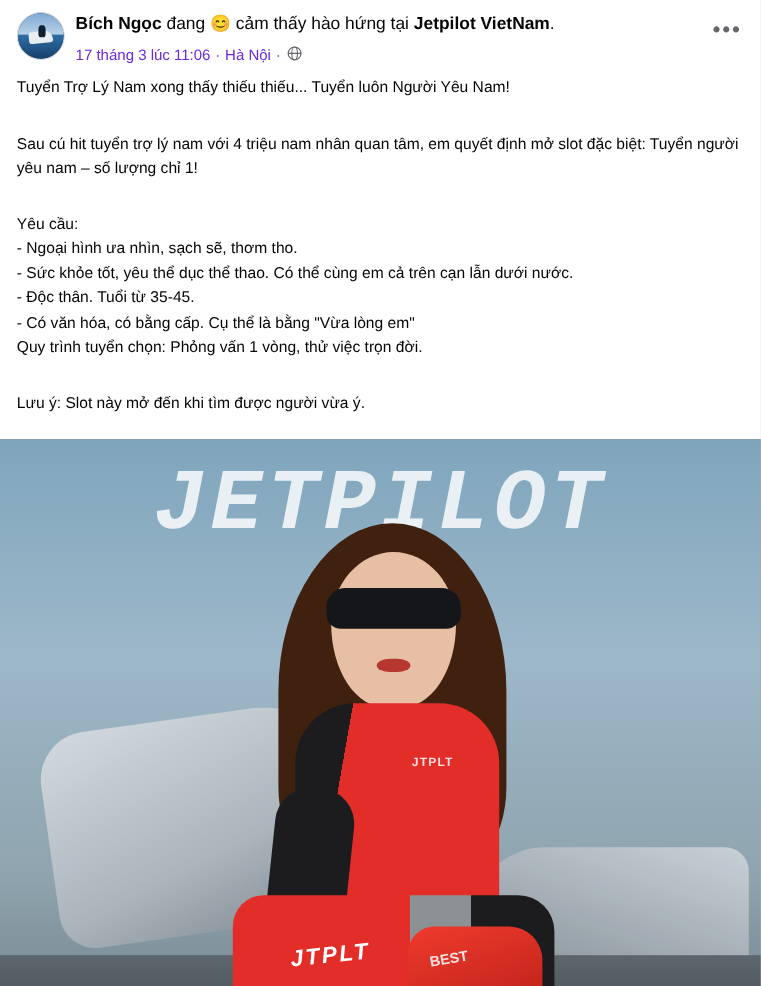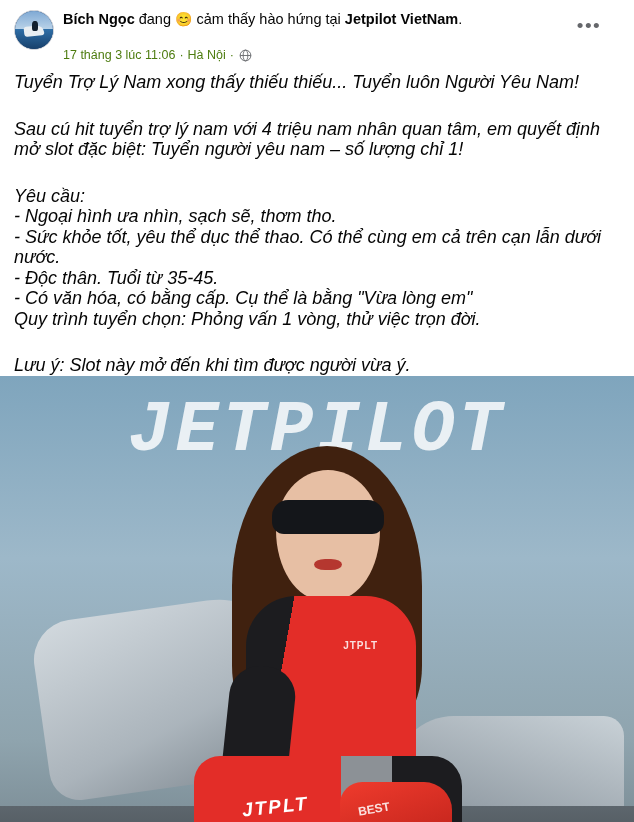--- a/index.html
+++ b/index.html
@@ -15,21 +15,21 @@
     overflow: hidden;
   }
   .post {
     width: 634px;
     background: #ffffff;
     box-sizing: border-box;
   }
   .post-header {
     display: flex;
     align-items: flex-start;
-    padding: 10px 31px 4px 14px;
+    padding: 10px 14px 4px 14px;
     box-sizing: border-box;
   }
   .avatar {
     width: 40px;
     height: 40px;
     border-radius: 50%;
     flex: 0 0 40px;
     overflow: hidden;
     position: relative;
     background: #1d3f6e;
@@ -81,25 +81,24 @@
   .line1 .name,
   .line1 .page {
     font-weight: bold;
     color: #050505;
   }
   .emoji-feeling {
     font-size: 14px;
   }
   .line2 {
     display: flex;
-    align-items: center;
     font-size: 12.5px;
-    color: #4d7c0f;
+    color: #6d28d9;
     line-height: 17px;
-    margin-top: 18px;
+    margin-top: 8px;
   }
   .line2 .sep {
     margin: 0 4px;
   }
   .globe {
     display: inline-flex;
     width: 13px;
     height: 13px;
     margin-left: 1px;
     align-items: center;
@@ -114,26 +113,25 @@
     justify-content: center;
     color: #65676b;
     font-size: 19px;
     letter-spacing: 1.5px;
     line-height: 10px;
     border-radius: 50%;
     cursor: pointer;
     margin-top: 2px;
   }
   .post-body {
-    padding: 4px 14px 0 14px;
-    font-size: 18px;
+    padding: 4px 14px 20px 14px;
+    font-size: 13px;
     line-height: 20.5px;
     color: #050505;
     box-sizing: border-box;
-    font-style: italic;
   }
   .post-body p {
     margin: 0;
   }
   .post-body p.gap {
     margin-top: 26px;
   }
   .photo {
     position: relative;
     width: 634px;

